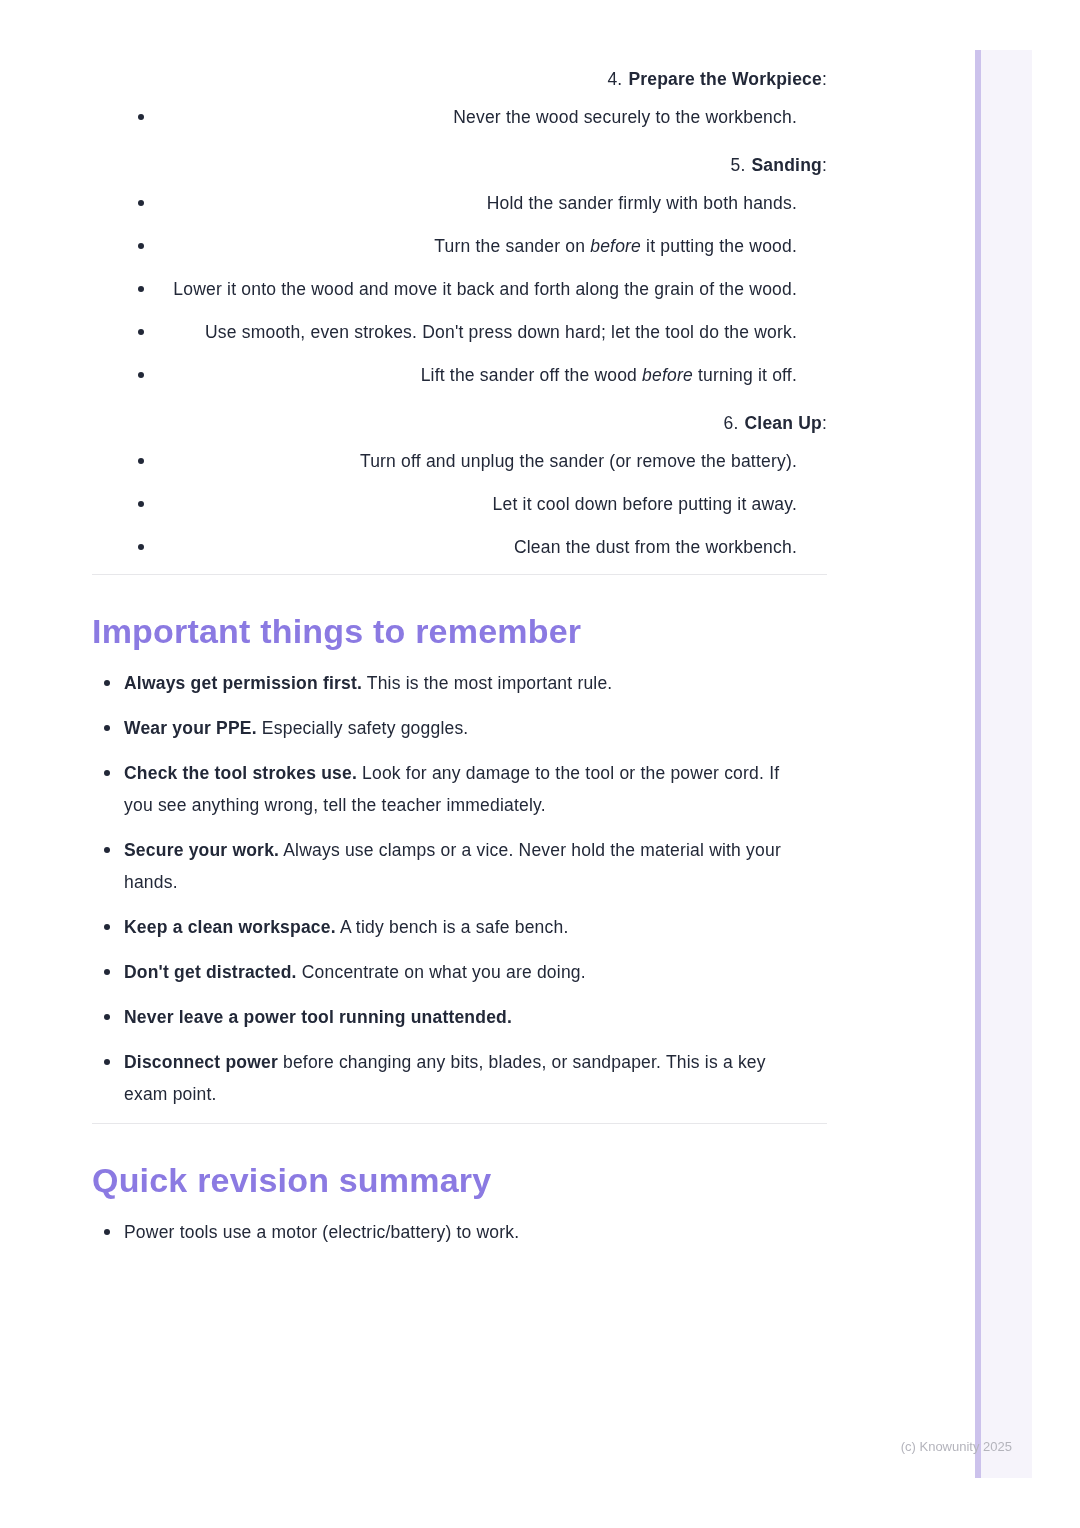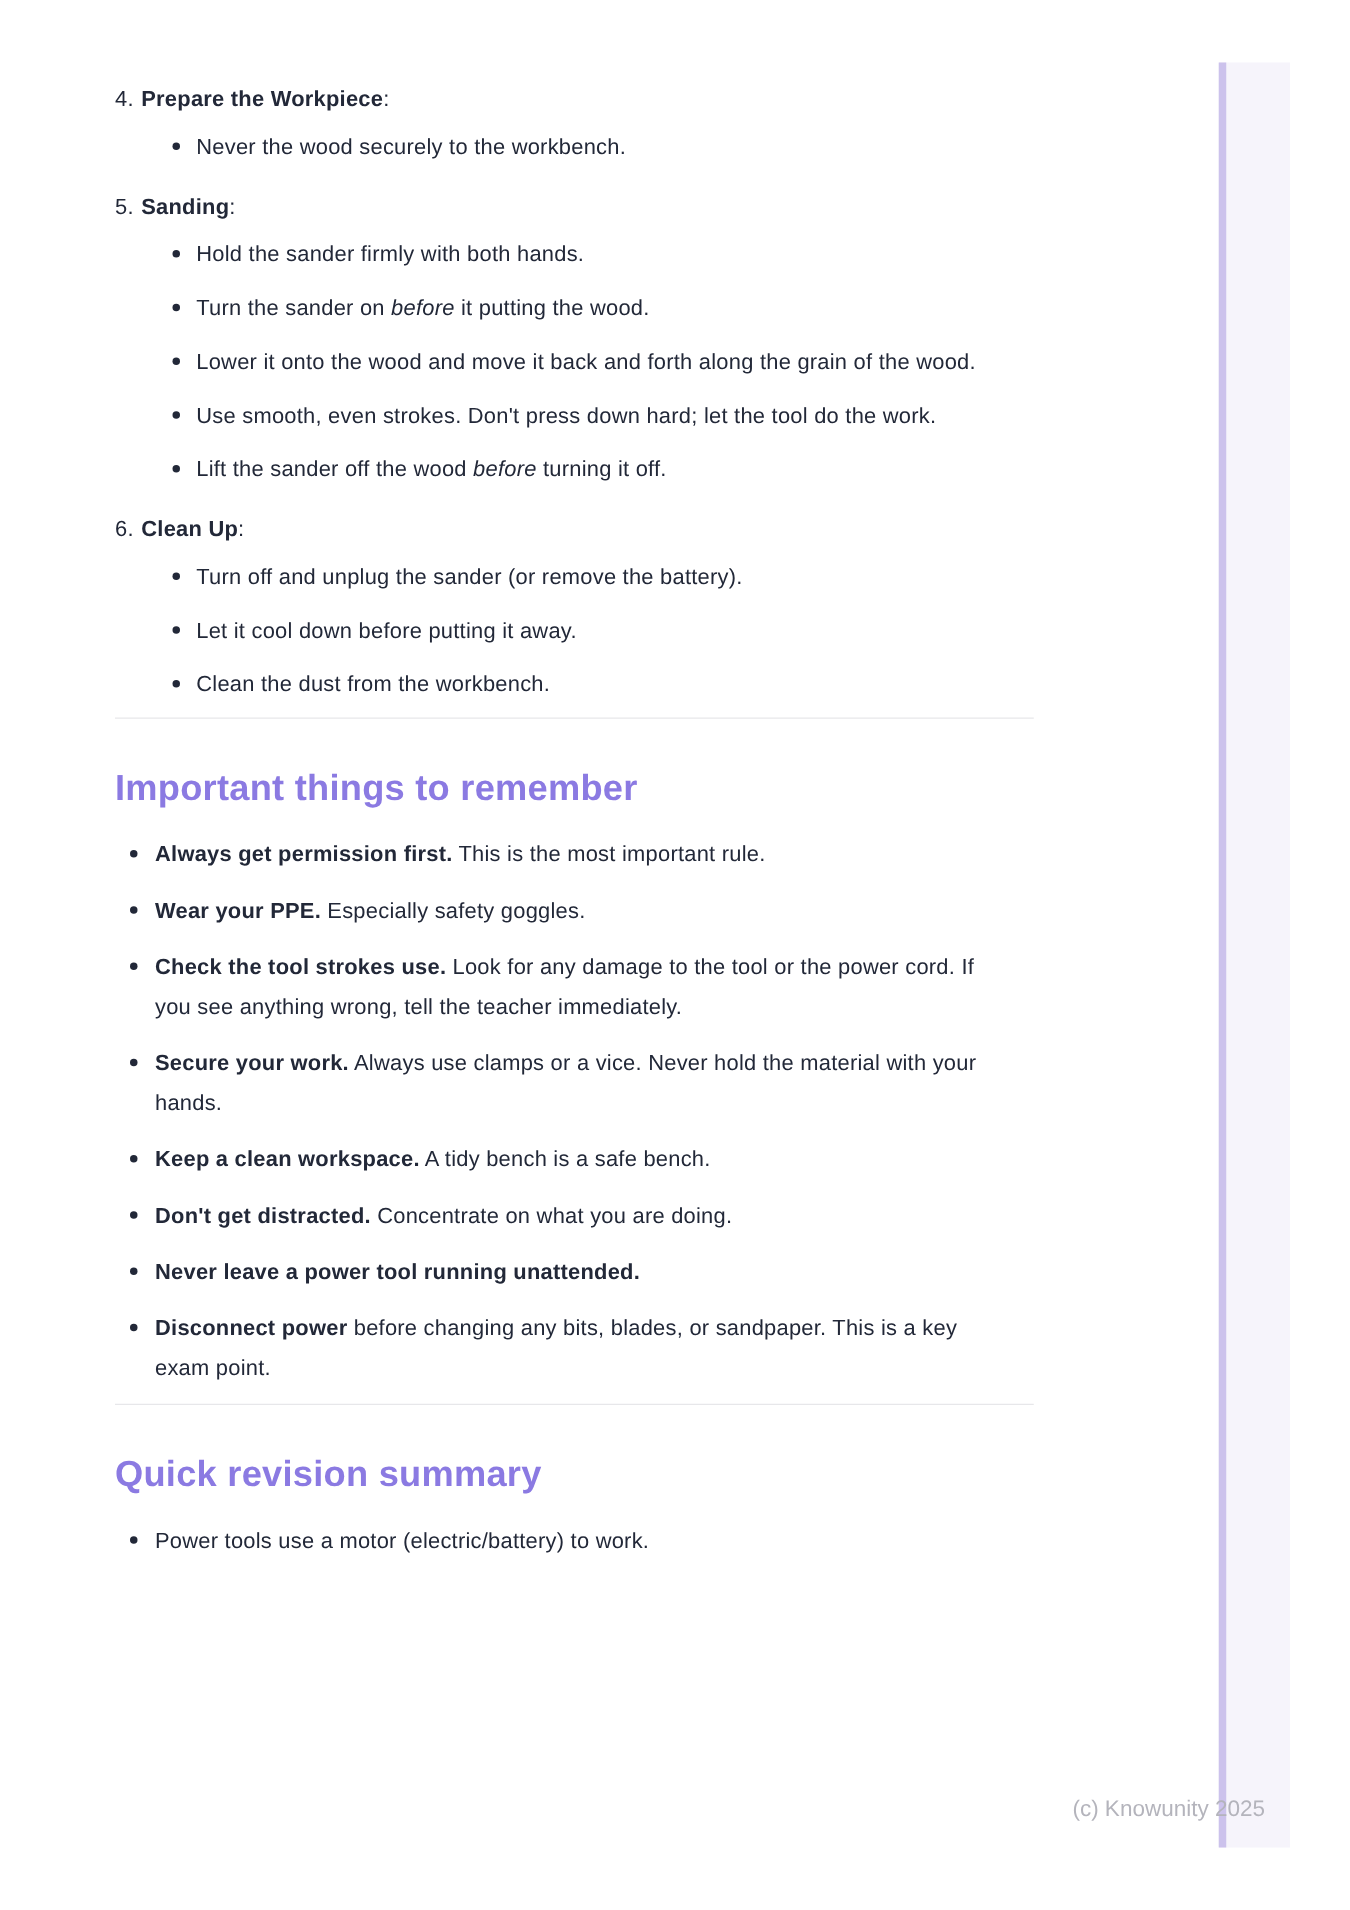--- a/index.html
+++ b/index.html
@@ -19,21 +19,21 @@
     width: 51px;
     height: 1428px;
     background: #f6f4fb;
     border-left: 6px solid #ccc2ec;
     z-index: 1;
   }
   .watermark {
     position: absolute;
     top: 1437px;
     right: 68px;
-    font-size: 18px;
+    font-size: 13px;
     line-height: 20px;
     color: #b4b4bc;
     z-index: 2;
     white-space: nowrap;
   }
   .content {
     position: absolute;
     left: 92px;
     top: 47px;
     width: 735px;
@@ -49,34 +49,34 @@
     width: 6px;
     height: 6px;
     border-radius: 50%;
     background: #222838;
     top: 13px;
   }
   ul.sub li { padding-left: 65px; margin-bottom: 11px; max-width: 640px; }
   ul.sub li::before { left: 46px; }
   ul.top li { padding-left: 32px; margin-bottom: 13px; max-width: 670px; }
   ul.top li::before { left: 12px; }
-  .num-section { margin-top: 16px; }
+  .num-section { margin-top: 16px; text-align: right; }
   .num-header { line-height: 32px; margin-bottom: 6px; }
   .num-header .num { margin-right: 6px; }
   strong { font-weight: 700; }
   em { font-style: italic; }
   hr.divider {
     border: none;
     border-top: 1px solid #e7e7ea;
     margin: 0;
     width: 735px;
   }
   hr.divider.second { margin-top: 12px; }
   h2.accent {
-    font-size: 29px;
+    font-size: 34px;
     line-height: 36px;
     font-weight: 700;
     color: #8b7ae2;
     margin: 38px 0 18px 0;
     letter-spacing: 0.2px;
   }
 </style>
 </head>
 <body>
 

